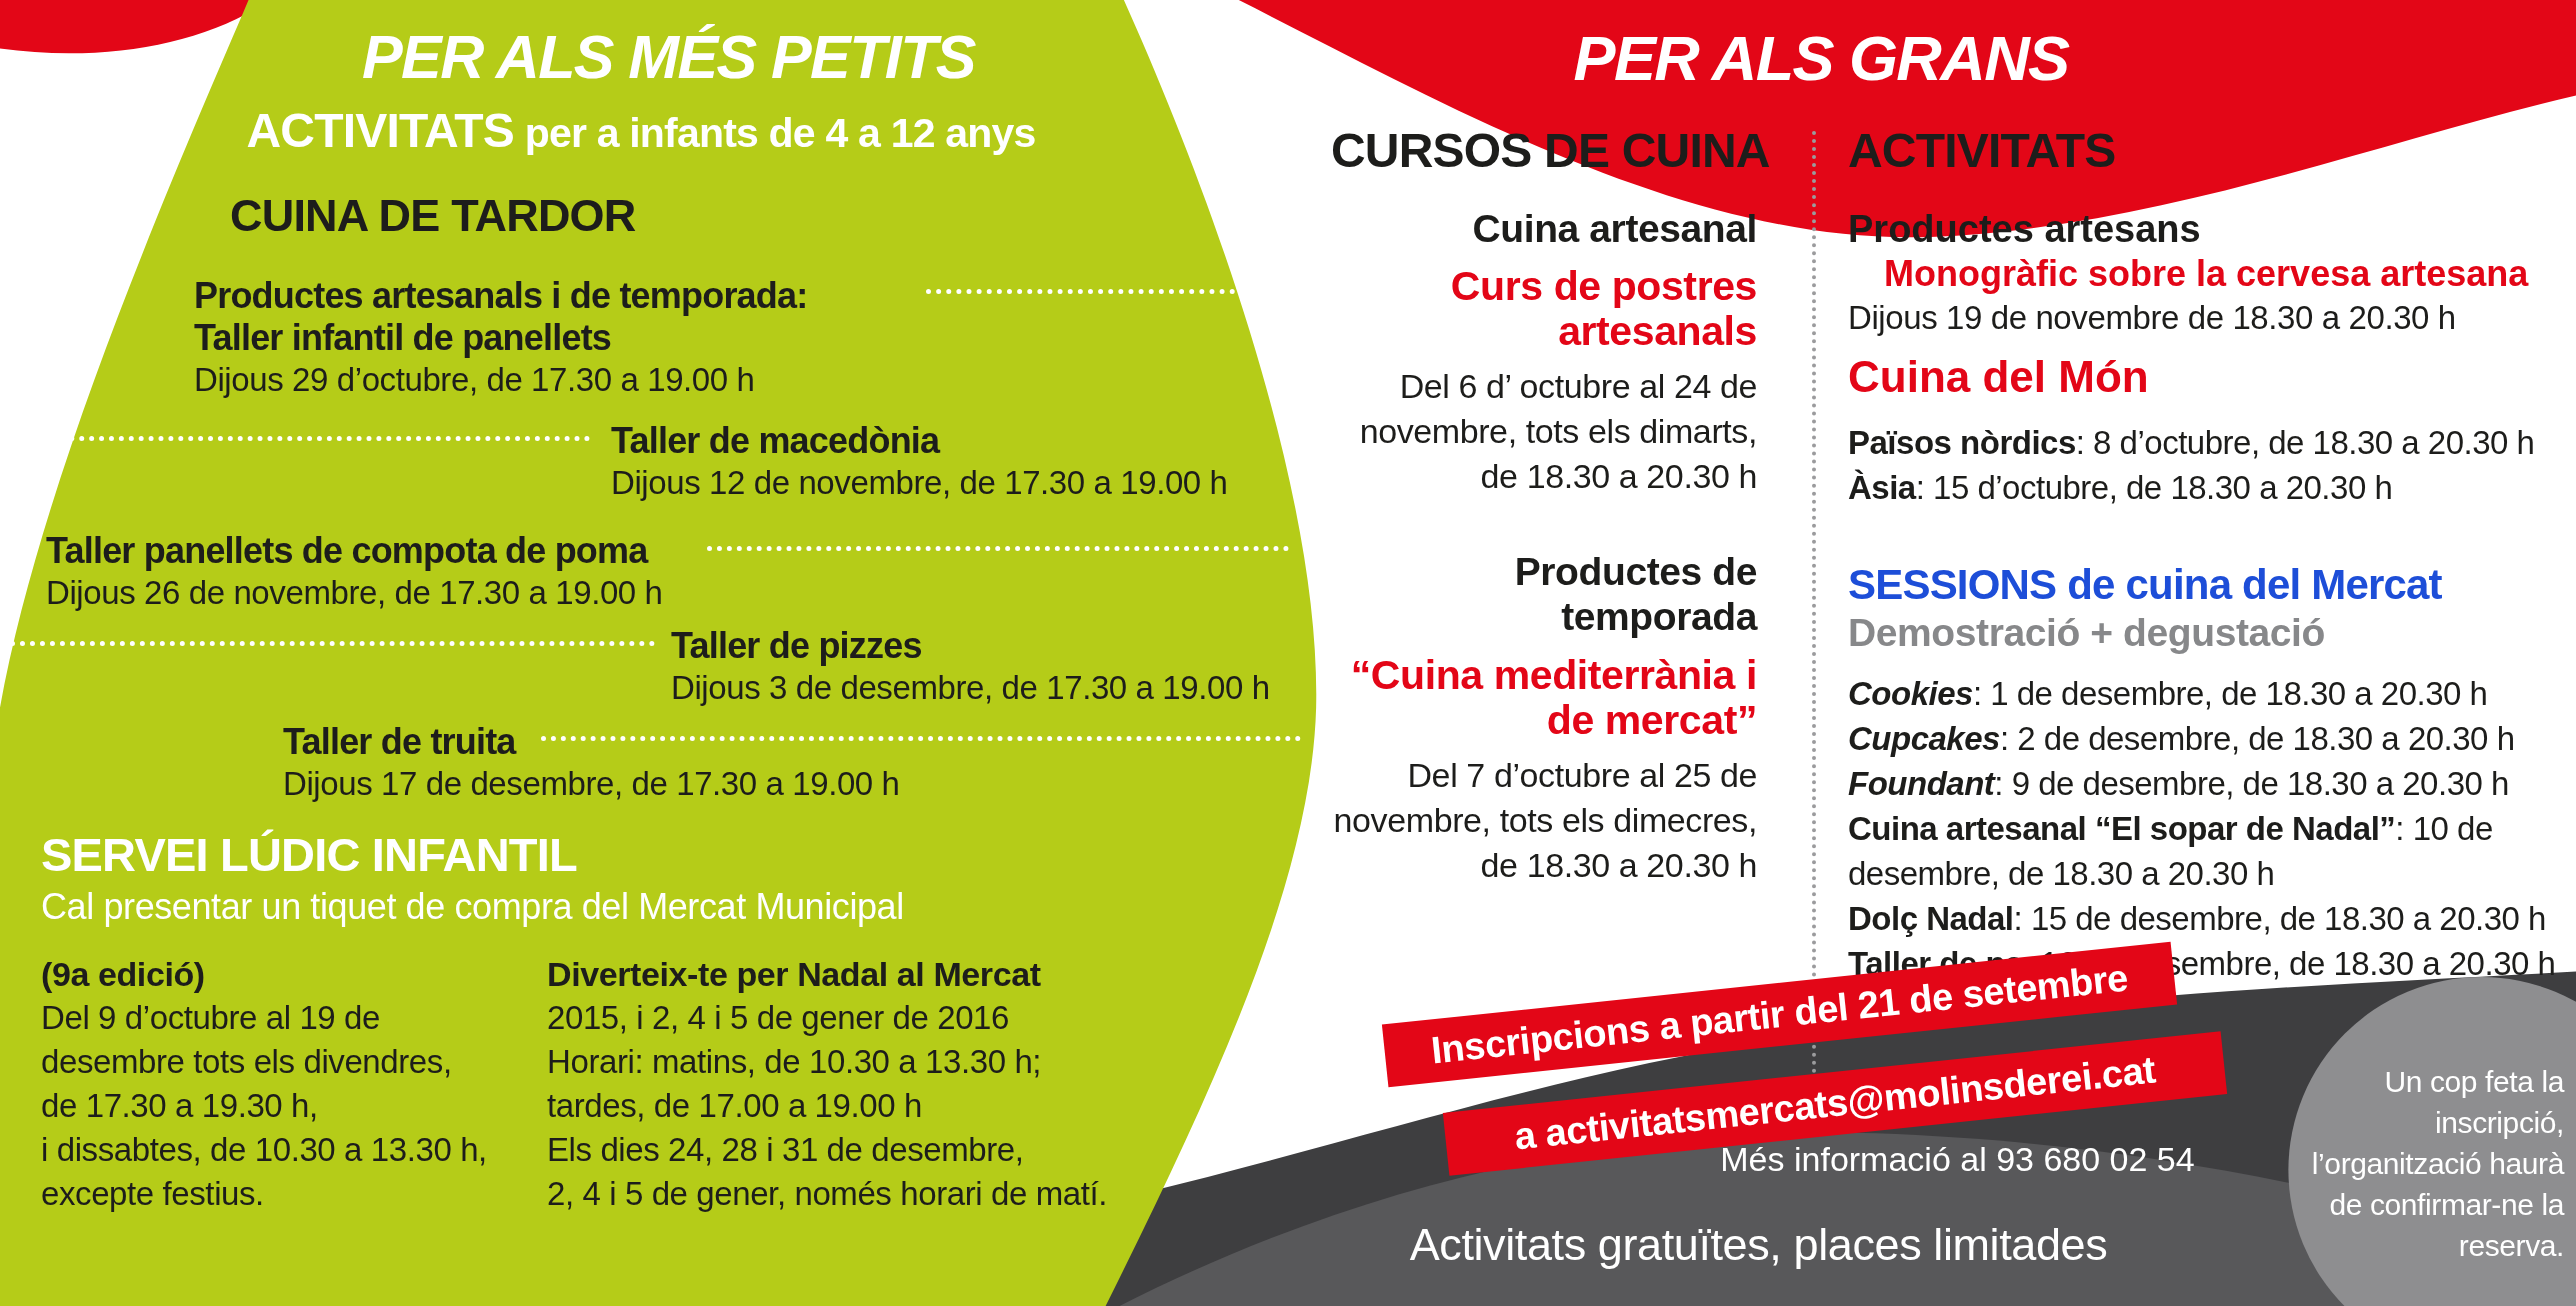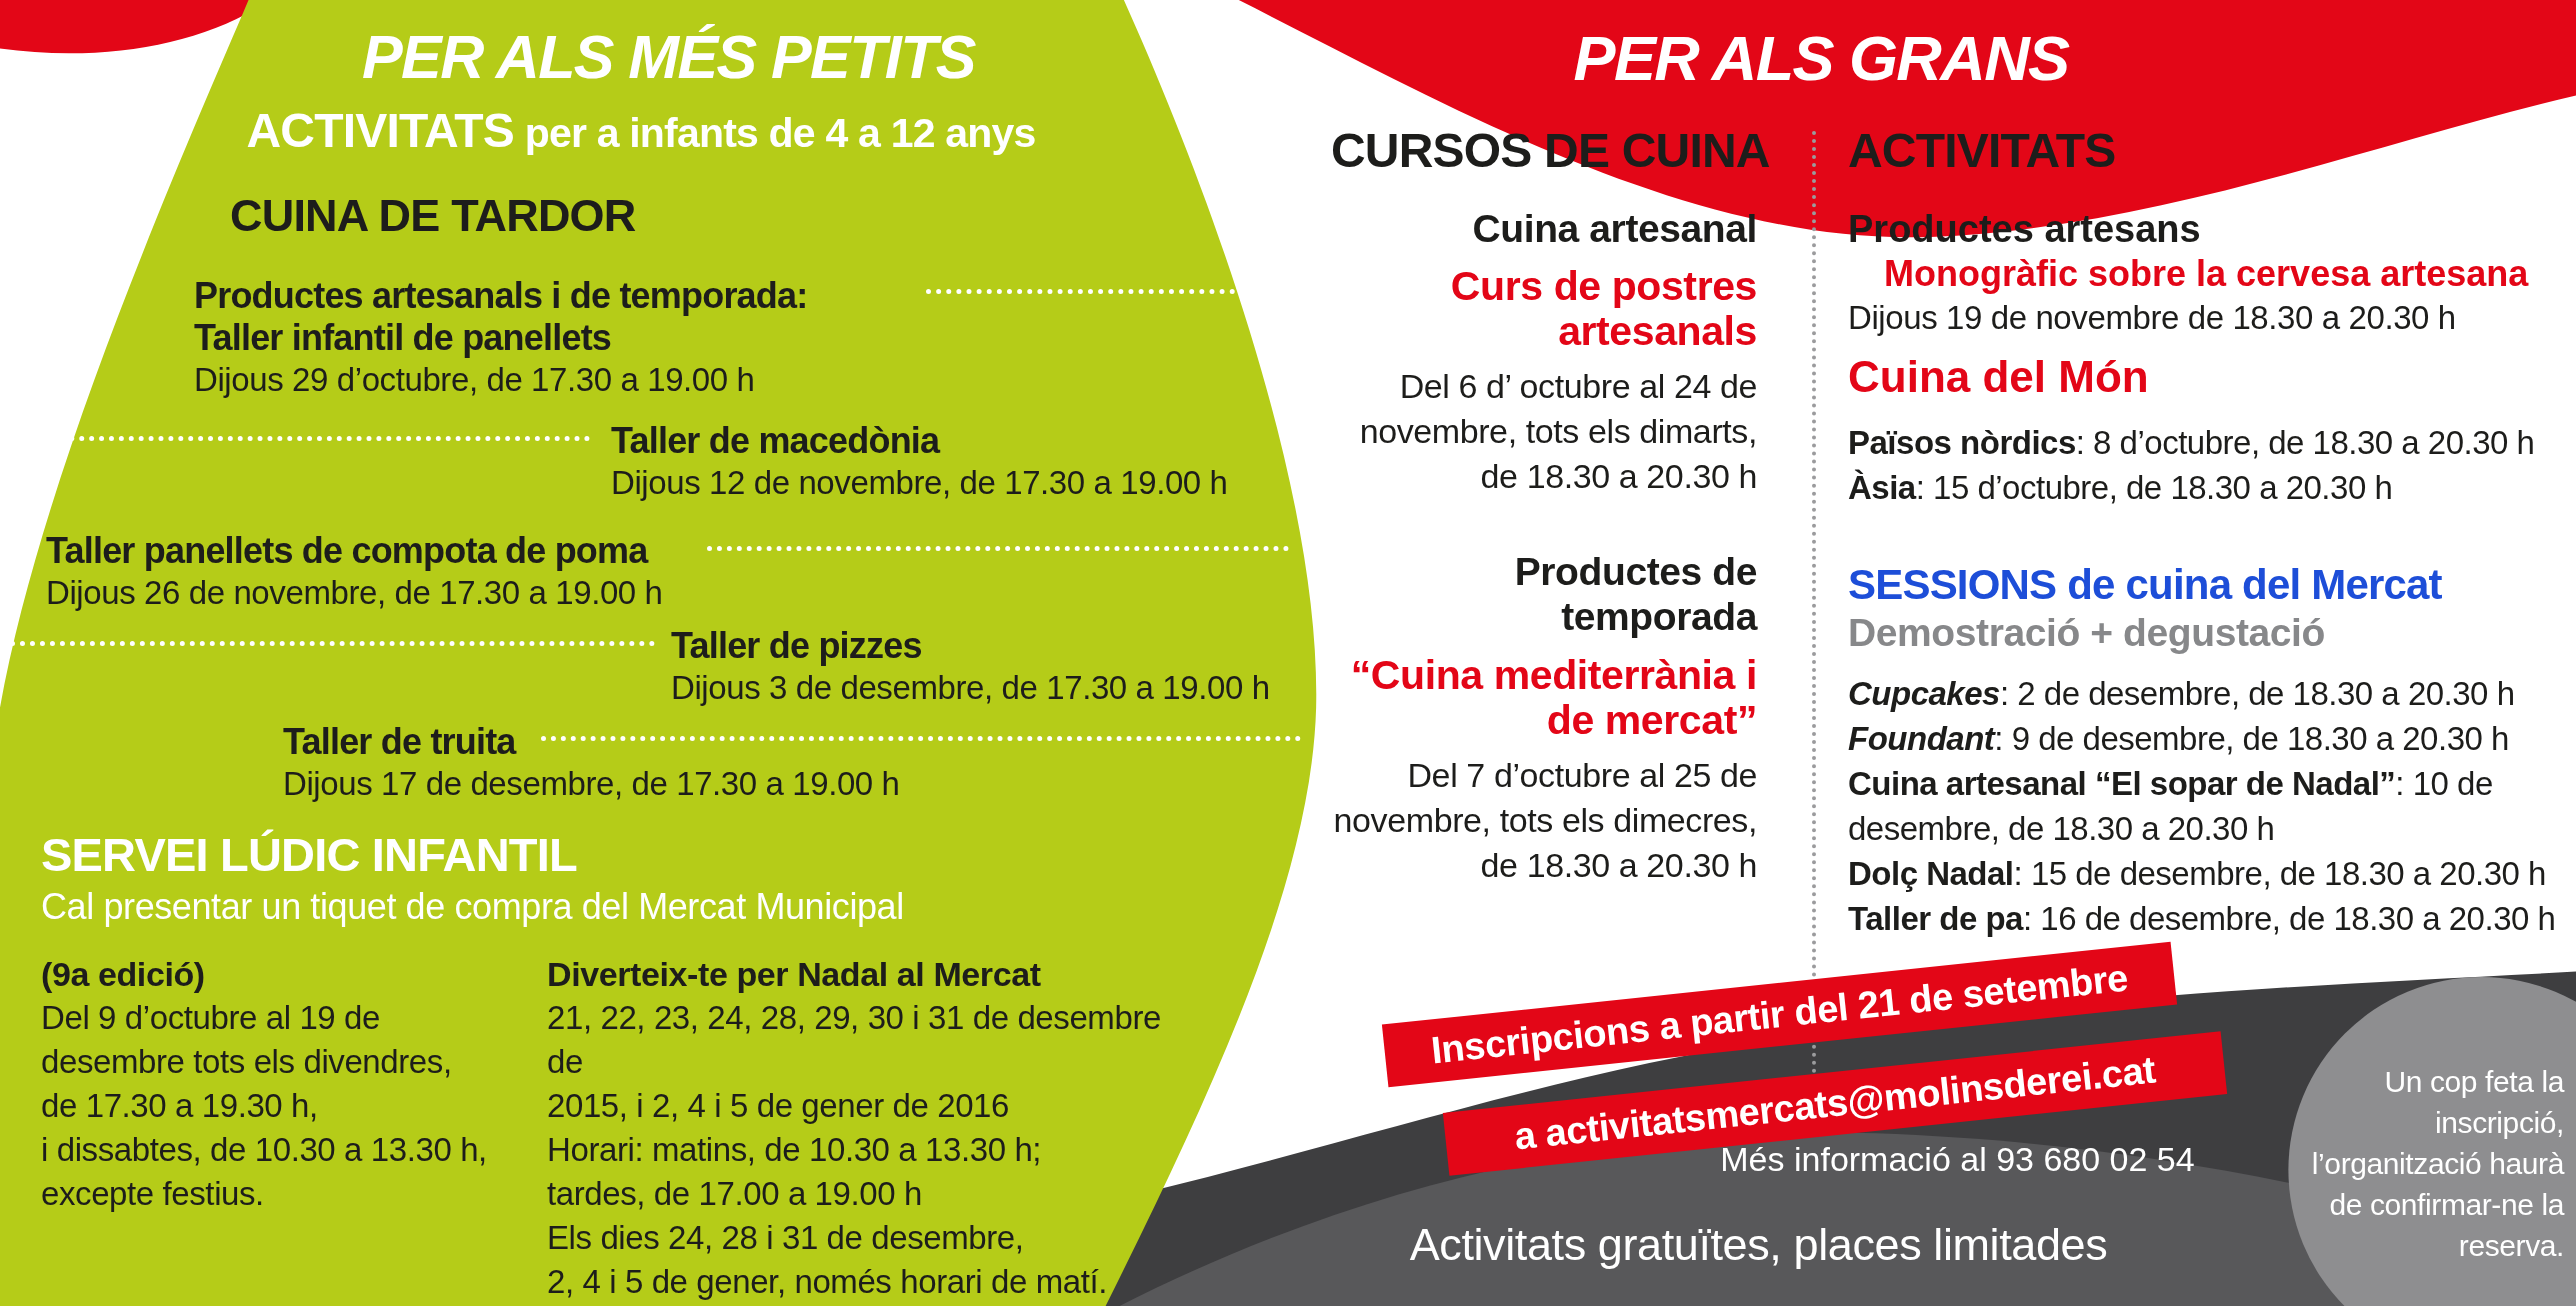--- a/index.html
+++ b/index.html
@@ -105,21 +105,20 @@
     <div class="head">(9a edició)</div>
     <div>Del 9 d’octubre al 19 de</div>
     <div>desembre tots els divendres,</div>
     <div>de 17.30 a 19.30 h,</div>
     <div>i dissabtes, de 10.30 a 13.30 h,</div>
     <div>excepte festius.</div>
   </div>
 
   <div class="abs col-block" style="left:547px;top:952px;width:649px;">
     <div class="head">Diverteix-te per Nadal al Mercat</div>
-    <div>21, 22, 23, 24, 28, 29, 30 i 31 de desembre de</div>
     <div>2015, i 2, 4 i 5 de gener de 2016</div>
     <div>Horari: matins, de 10.30 a 13.30 h;</div>
     <div>tardes, de 17.00 a 19.00 h</div>
     <div>Els dies 24, 28 i 31 de desembre,</div>
     <div>2, 4 i 5 de gener, només horari  de matí.</div>
   </div>
 
   <div class="abs banner-t tc" style="left:1524px;top:22px;width:594px;">PER ALS GRANS</div>
 
   <div class="abs hdr" style="left:1331px;top:123px;">CURSOS DE CUINA</div>
@@ -162,20 +161,21 @@
 
   <div class="abs" style="left:1848px;top:420px;">
     <div class="act-line"><span class="lead">Països nòrdics</span><span>: 8 d’octubre, de 18.30 a 20.30 h</span></div>
     <div class="act-line"><span class="lead">Àsia</span><span>: 15 d’octubre, de 18.30 a 20.30 h</span></div>
   </div>
 
   <div class="abs sess-t" style="left:1848px;top:561px;">SESSIONS de cuina del Mercat</div>
   <div class="abs sess-s" style="left:1848px;top:611px;">Demostració + degustació</div>
 
   <div class="abs" style="left:1848px;top:671px;">
+    <div class="act-line it"><span class="lead">Cookies</span><span>: 1 de desembre, de 18.30 a 20.30 h</span></div>
     <div class="act-line it"><span class="lead">Cupcakes</span><span>: 2 de desembre, de 18.30 a 20.30 h</span></div>
     <div class="act-line it"><span class="lead">Foundant</span><span>: 9 de desembre, de 18.30 a 20.30 h</span></div>
     <div class="act-line"><span class="lead">Cuina artesanal “El sopar de Nadal”</span><span>: 10 de</span></div>
     <div class="act-line"><span>desembre, de 18.30 a 20.30 h</span></div>
     <div class="act-line"><span class="lead">Dolç Nadal</span><span>: 15 de desembre, de 18.30 a 20.30 h</span></div>
     <div class="act-line"><span class="lead">Taller de pa</span><span>: 16 de desembre, de 18.30 a 20.30 h</span></div>
   </div>
 
   <div class="abs ribbon" style="left:1383px;top:983px;width:793px;height:63px;">Inscripcions a partir del 21 de setembre</div>
   <div class="abs ribbon" style="left:1444px;top:1072px;width:782px;height:63px;">a activitatsmercats@molinsderei.cat</div>

